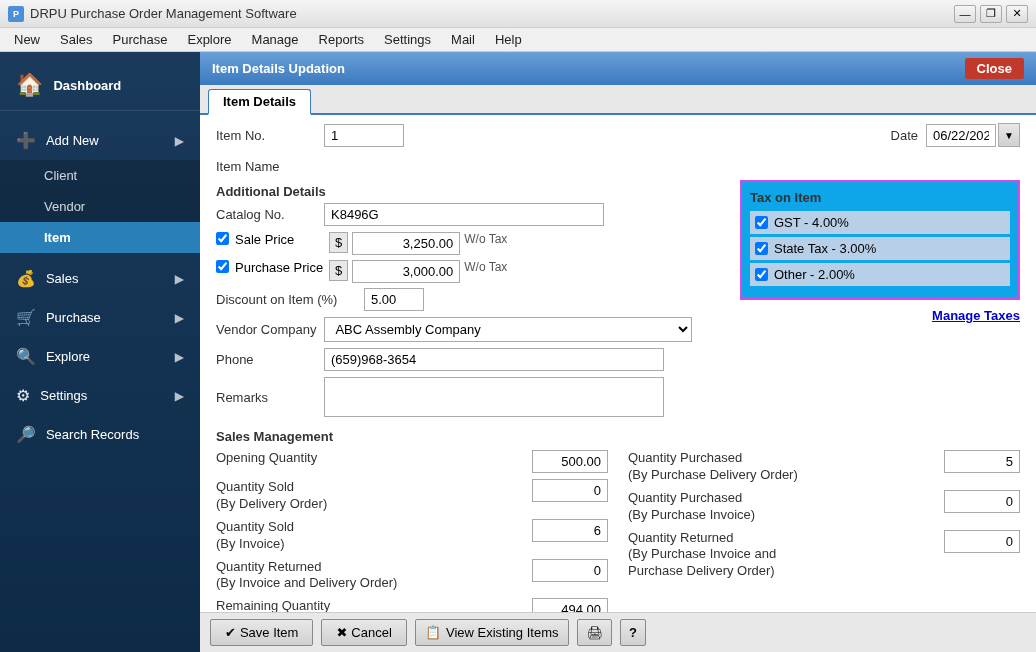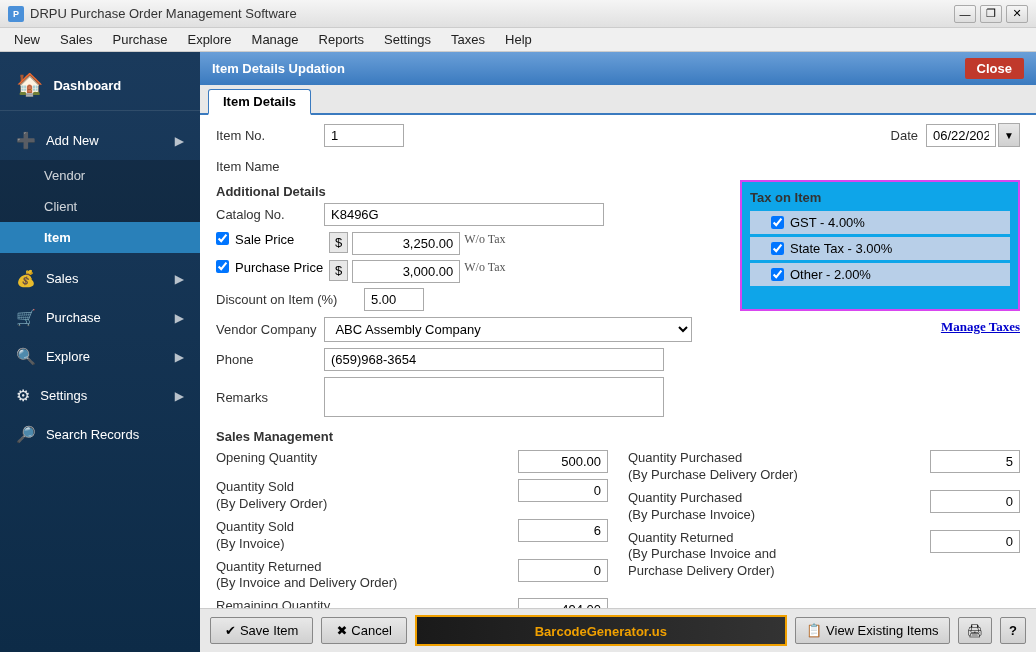--- a/index.html
+++ b/index.html
@@ -176,40 +176,40 @@
       display: flex; align-items: center; justify-content: center;
     }
 
     .section-header { font-weight: bold; color: #333; margin: 4px 0 4px 0; font-size: 13px; }
 
     .price-row { display: flex; align-items: flex-start; gap: 4px; margin-bottom: 5px; }
     .price-checkbox { margin-right: 2px; }
     .price-label { width: 90px; }
     .price-dollar { border: 1px solid #aaa; padding: 2px 5px; background: #e8e8e8; }
     .price-input { width: 108px; border: 1px solid #aaa; padding: 3px 6px; text-align: right; font-size: 13px; }
-    .price-tax-label { color: #555; font-size: 12px; font-family: Liberation Serif, serif; }
+    .price-tax-label { color: #555; font-size: 12px; }
 
     
     .two-col { display: flex; gap: 20px; margin-top: 4px; }
     .left-col { flex: 1; }
     .right-col { width: 280px; }
 
     
     .tax-section { border: 2px solid #d946ef; padding: 8px; background: #0ea5e9; }
     .tax-title { font-weight: bold; margin-bottom: 6px; color: #333; }
     .tax-item {
       display: flex; align-items: center; gap: 6px;
-      background: #b8cfe8; padding: 4px 21px; margin-bottom: 3px;
-      cursor: pointer;
-    }
-    .tax-item:last-child { margin-bottom: 15px; }
+      background: #b8cfe8; padding: 4px 5px; margin-bottom: 3px;
+      cursor: pointer;
+    }
+    .tax-item:last-child { margin-bottom: 4px; }
     .tax-item input[type=checkbox] { margin: 0; }
     .manage-taxes-link {
       color: #0000cc; text-decoration: underline; cursor: pointer;
-      margin-top: 8px; display: block; font-weight: bold; text-align: right; font-family: Liberation Serif, serif;
+      margin-top: 8px; display: block; font-weight: bold; text-align: right;
     }
 
     .vendor-select {
       width: 368px;
       border: 1px solid #aaa;
       padding: 3px 6px;
       background: white;
       font-size: 13px;
     }
     .phone-input { width: 340px; border: 1px solid #aaa; padding: 3px 6px; font-size: 13px; }
@@ -222,21 +222,21 @@
     }
 
     
     .sales-section { margin-top: 6px; }
     .sales-section-title { font-weight: bold; color: #333; margin-bottom: 6px; }
     .sales-grid { display: flex; gap: 20px; }
     .sales-left { flex: 1; }
     .sales-right { flex: 1; }
     .sales-row { display: flex; align-items: flex-start; margin-bottom: 6px; gap: 8px; }
     .sales-label { flex: 1; color: #333; line-height: 1.3; }
-    .sales-value { width: 90px; border: 1px solid #aaa; padding: 3px 6px; text-align: right; background: white; font-size: 13px; }
+    .sales-value { width: 76px; border: 1px solid #aaa; padding: 3px 6px; text-align: right; background: white; font-size: 13px; }
 
     
     .dialog-footer {
       display: flex;
       align-items: center;
       padding: 6px 10px;
       background: #e8e8e8;
       border-top: 1px solid #ccc;
       gap: 8px;
     }
@@ -305,43 +305,43 @@
 </div>
 
 <div class="menu-bar">
   <span class="menu-item">New</span>
   <span class="menu-item">Sales</span>
   <span class="menu-item">Purchase</span>
   <span class="menu-item">Explore</span>
   <span class="menu-item">Manage</span>
   <span class="menu-item">Reports</span>
   <span class="menu-item">Settings</span>
-  <span class="menu-item">Taxes</span>
+  <span class="menu-item">Mail</span>
   <span class="menu-item">Help</span>
 </div>
 
 <div class="main-layout">
 
   <div class="sidebar">
     <div class="sidebar-dashboard">
       <span class="sidebar-dashboard-icon">🏠</span>
       <span>Dashboard</span>
     </div>
 
     <div class="sidebar-section">
       <div class="sidebar-main-item has-arrow">
         <div class="sidebar-main-item-left">
           <span class="sidebar-icon">➕</span>
           <span>Add New</span>
         </div>
         <span class="sidebar-arrow">▶</span>
       </div>
       <div class="sidebar-sub-items">
+        <div class="sidebar-sub-item">Client</div>
         <div class="sidebar-sub-item">Vendor</div>
-        <div class="sidebar-sub-item">Client</div>
         <div class="sidebar-sub-item active">Item</div>
       </div>
     </div>
 
     <div class="sidebar-main-item has-arrow">
       <div class="sidebar-main-item-left">
         <span class="sidebar-icon">💰</span>
         <span>Sales</span>
       </div>
       <span class="sidebar-arrow">▶</span>
@@ -524,23 +524,20 @@
 
       <div class="dialog-footer">
         <button class="save-btn">
           <span>✔</span>
           <span>Save Item</span>
         </button>
         <button class="cancel-btn">
           <span>✖</span>
           <span>Cancel</span>
         </button>
-        <div class="barcode-banner">
-          <span>BarcodeGenerator.us</span>
-        </div>
         <button class="view-items-btn">
           <span>📋</span>
           <span>View Existing Items</span>
         </button>
         <button class="icon-btn">
           <span>🖨</span>
         </button>
         <button class="icon-btn">
           <span style="font-weight:bold;">?</span>
         </button>

